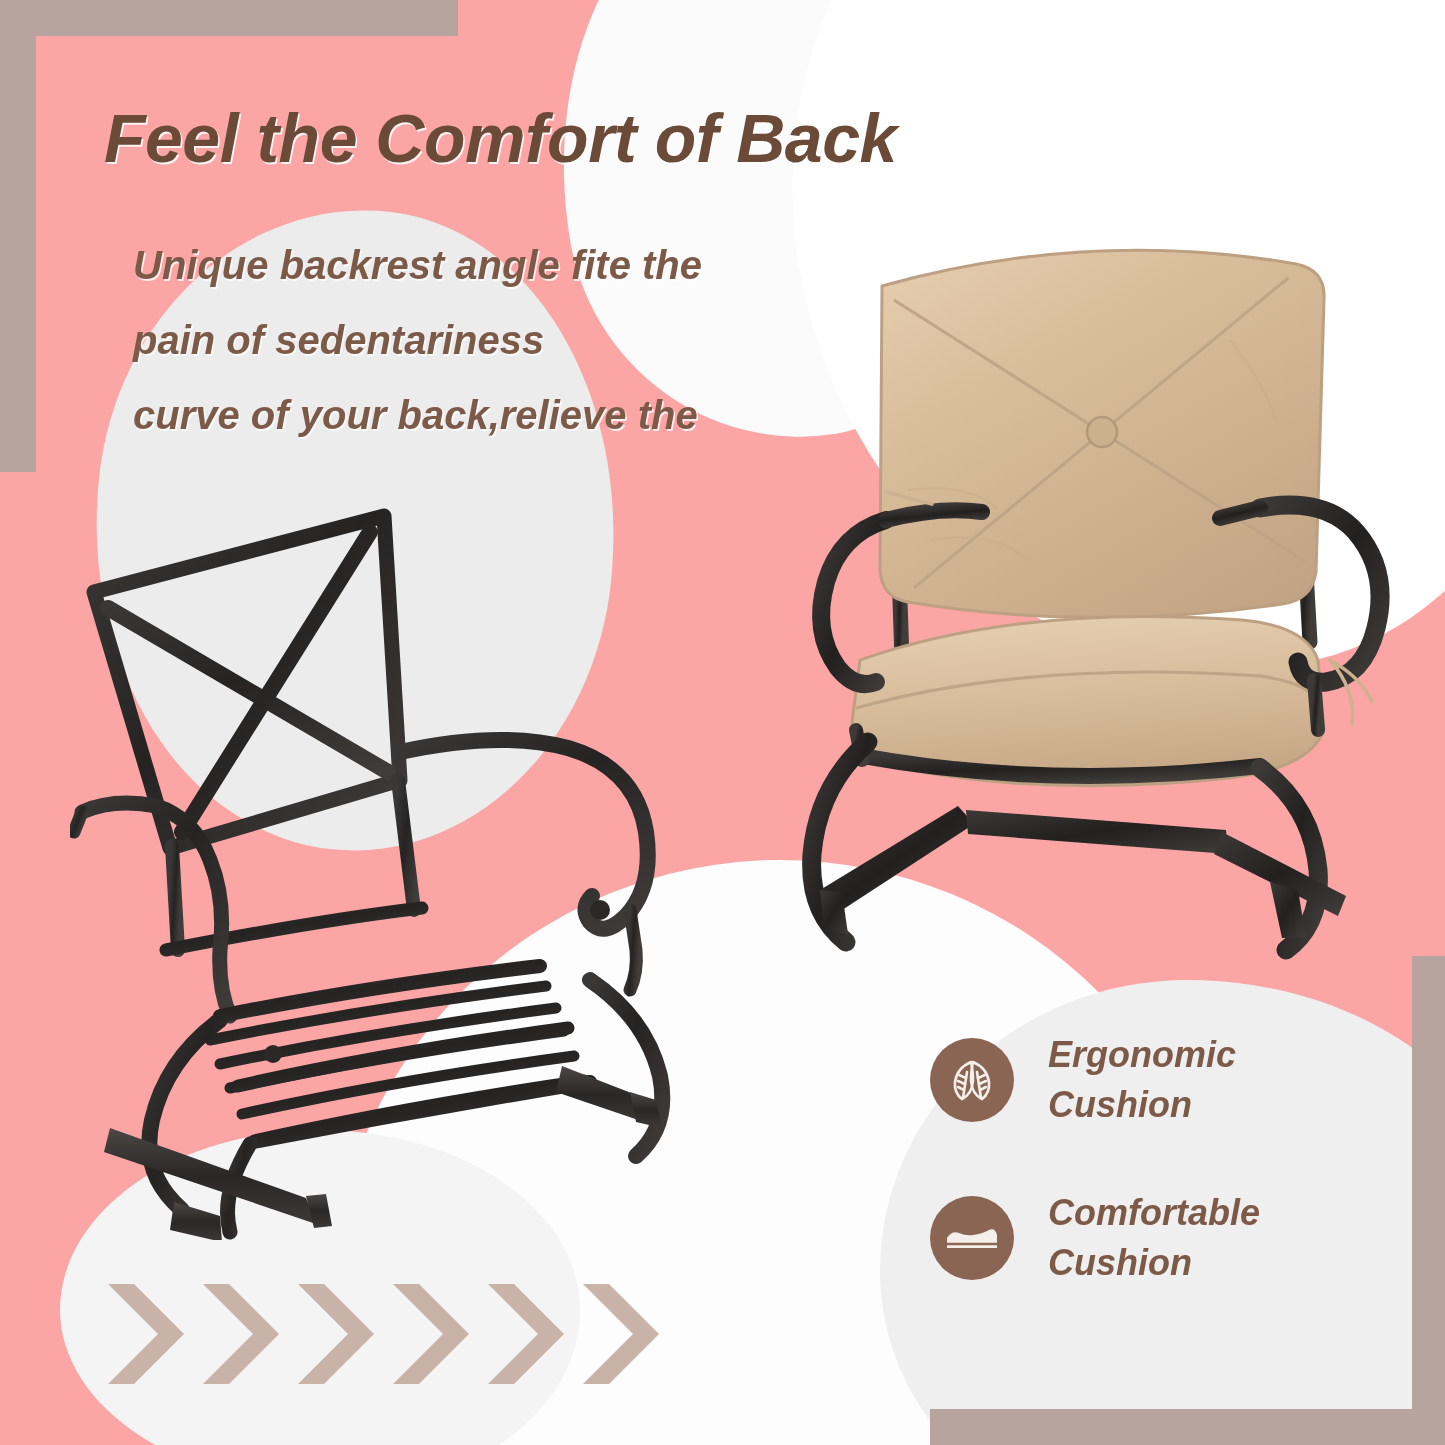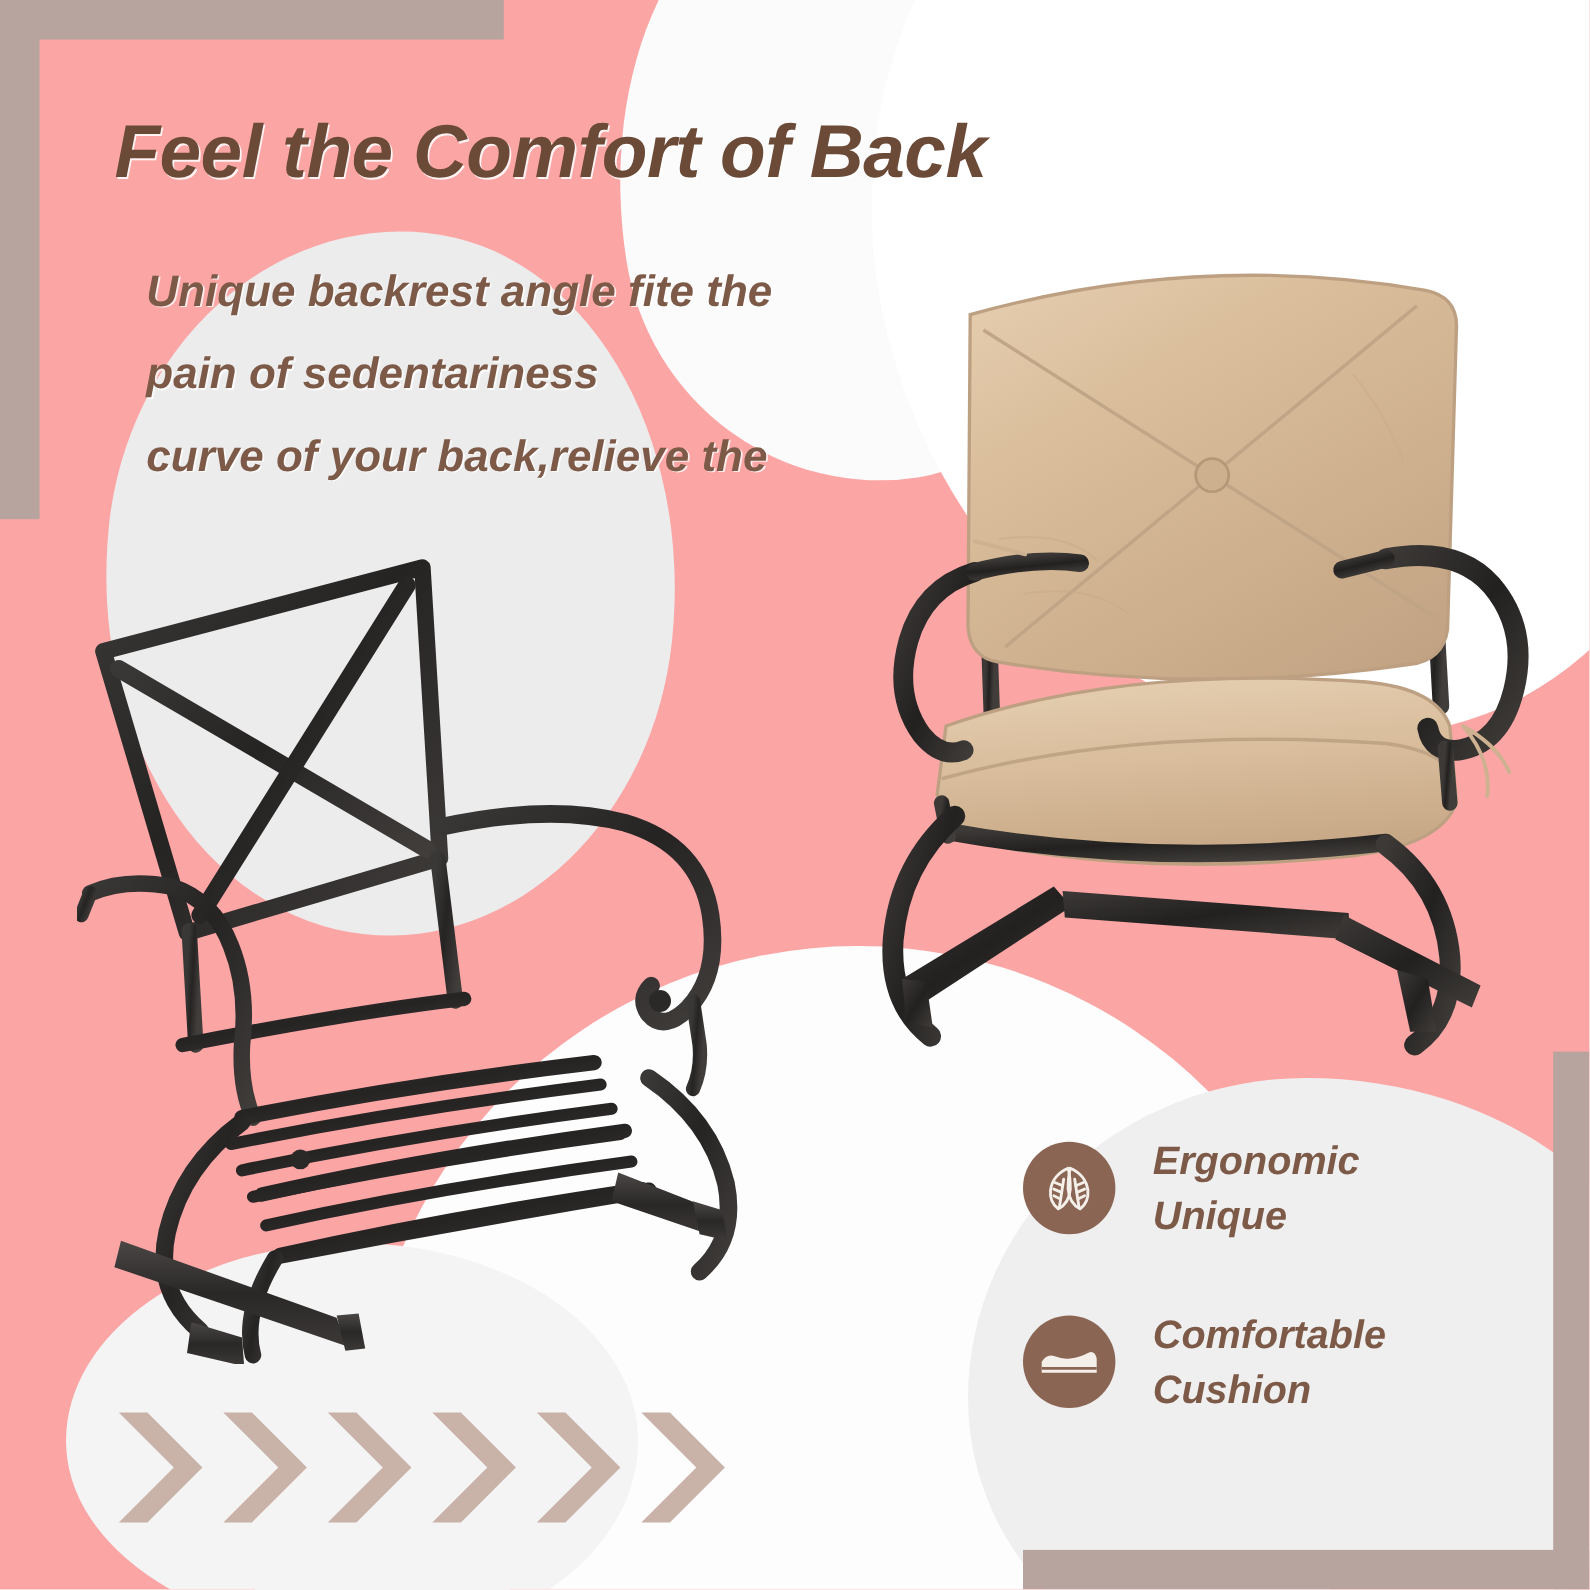--- a/index.html
+++ b/index.html
@@ -278,21 +278,21 @@
               <path d="M20 38 L14 35"></path>
             <path d="M29 10 Q43 16 45 30 Q46 41 38 47 Q28 42 27 29 Q27 18 29 10 Z"></path>
             <path d="M37 46 L33 20"></path>
             <path d="M34 26 L41 23"></path>
               <path d="M35 32 L42 29"></path>
               <path d="M36 38 L42 35"></path>
           </g>
         </svg>
       </div>
       <div class="feature-label" style="color: rgb(125, 90, 72);">Ergonomic
-Unique</div>
+Cushion</div>
     </div>
 
     <div class="feature">
       <div class="badge" style="background: rgb(138, 101, 84);">
         <svg width="60" height="60" viewBox="0 0 60 60">
           <path d="M5 40 L5 30 Q10 22 17 25 Q24 28 31 27 Q40 26 47 22 Q53 19 55 27 L55 40 Z" fill="#f4efe9"></path>
           <path d="M5 36 L55 36" stroke="#8a6554" stroke-width="2.4"></path>
         </svg>
       </div>
       <div class="feature-label" style="color: rgb(125, 90, 72);">Comfortable

